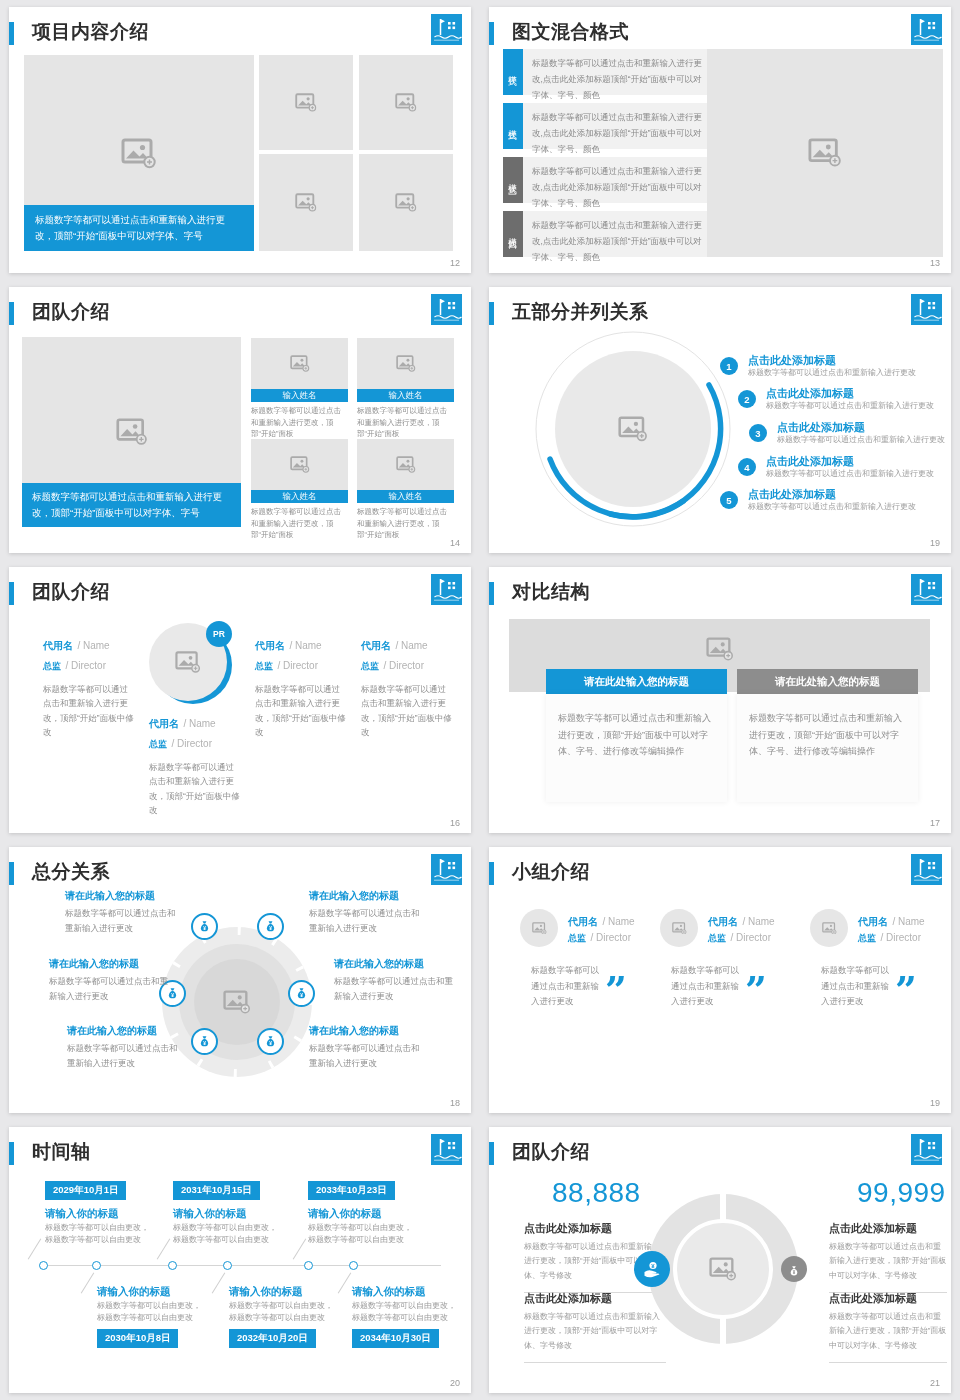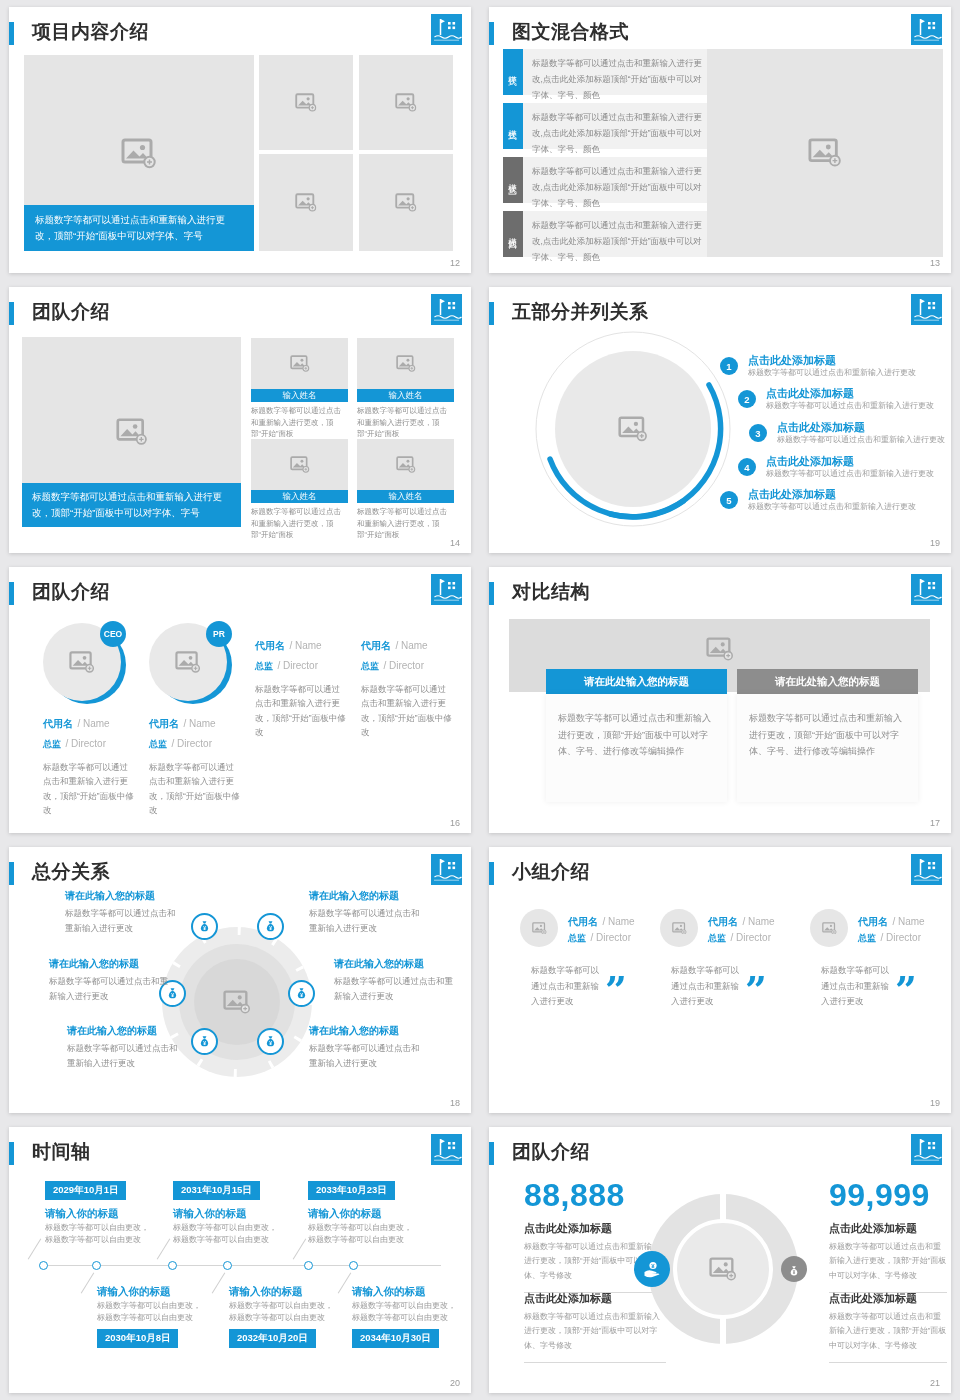--- a/index.html
+++ b/index.html
@@ -38,21 +38,21 @@
   .coin { width:27px; height:27px; border-radius:50%; background:#fff; border:2px solid var(--blue); color:var(--blue); display:flex; align-items:center; justify-content:center; }
   .coin svg { width:13px; height:13px; display:block; }
   .blk-h { color:var(--blue); font-weight:bold; font-size:10px; margin-bottom:3px; white-space:nowrap; }
   .blk-t { color:#8f8f8f; font-size:8.5px; line-height:1.75; }
   .quote { color:var(--blue); font-size:38px; font-weight:bold; font-family:"DejaVu Serif",serif; line-height:1; }
   .tl-badge { position:absolute; background:var(--blue); color:#fff; font-size:9.5px; font-weight:bold; padding:3px 8px; white-space:nowrap; }
   .tl-h { position:absolute; color:var(--blue); font-weight:bold; font-size:10.5px; white-space:nowrap; }
   .tl-t { position:absolute; color:#9a9a9a; font-size:8px; white-space:nowrap; }
   .node { position:absolute; width:9px; height:9px; border-radius:50%; background:#fff; border:1.5px solid var(--blue); }
   .slash { position:absolute; width:1px; height:24px; background:#cfcfcf; transform:rotate(32deg); }
-  .bigval { position:absolute; color:var(--blue); font-size:32px; font-weight:bold; letter-spacing:.5px; }
+  .bigval { position:absolute; color:var(--blue); font-size:28px; font-weight:normal; letter-spacing:.5px;margin-left:28px; }
   .dblock { position:absolute; border-bottom:1px solid #d9d9d9; padding-bottom:9px; }
   .dblock h4 { color:#3a3a3a; font-size:11px; margin-bottom:4px; }
   .dblock p { color:#9b9b9b; font-size:8px; line-height:1.8; }
 </style>
 </head>
 <body>
 
 <div class="grid">
 
   <div class="cell">
@@ -331,35 +331,20 @@
             <rect x="17" y="8" width="2.6" height="2.6" fill="#fff"></rect>
             <rect x="21.5" y="8" width="2.6" height="2.6" fill="#fff"></rect>
             <rect x="17" y="12.5" width="2.6" height="2.6" fill="#fff"></rect>
             <rect x="21.5" y="12.5" width="2.6" height="2.6" fill="#fff"></rect>
             <path d="M3.5 23 q3.5 -2.5 7 0 t7 0 t7 0 t6 0" stroke="#fff" stroke-width="1.2" fill="none"></path>
             <path d="M3 26.2 h25" stroke="#9fd4ef" stroke-width="1"></path>
           </svg>
         </div>
 
     <div class="a" style="left:34px;top:56px;width:100px">
-      <div class="avatar">
-        <div class="av-blue"></div>
-        <div class="av-gray">
-              <span class="ph-i" style="width:26px">
-                <svg viewBox="0 0 36 31" xmlns="http://www.w3.org/2000/svg">
-                  <rect x="2" y="2" width="28" height="22" rx="2" fill="none" stroke="#ababab" stroke-width="3"></rect>
-                  <circle cx="21.5" cy="9.5" r="2.6" fill="#ababab"></circle>
-                  <path d="M5 20.5 L12.5 12.5 L18.5 18.5 L22 15 L27 20.5 Z" fill="#ababab"></path>
-                  <circle cx="28.5" cy="24" r="5.2" fill="#e5e5e5" stroke="#ababab" stroke-width="2"></circle>
-                  <path d="M28.5 21.5 V26.5 M26 24 H31" stroke="#ababab" stroke-width="1.5" fill="none"></path>
-                </svg>
-              </span>
-            </div>
-        <div class="badge">CEO</div>
-      </div>
       <div class="mname" style="margin-top:12px"><b>代用名</b> <span>/ Name</span></div>
       <div class="mrole" style="margin-top:2px"><b>总监</b> <span>/ Director</span></div>
       <div class="mtext" style="margin-top:9px;width:92px">标题数字等都可以通过点击和重新输入进行更改，顶部“开始”面板中修改</div>
     </div>
     <div class="a" style="left:140px;top:56px;width:100px">
       <div class="avatar">
         <div class="av-blue"></div>
         <div class="av-gray">
               <span class="ph-i" style="width:26px">
                 <svg viewBox="0 0 36 31" xmlns="http://www.w3.org/2000/svg">

